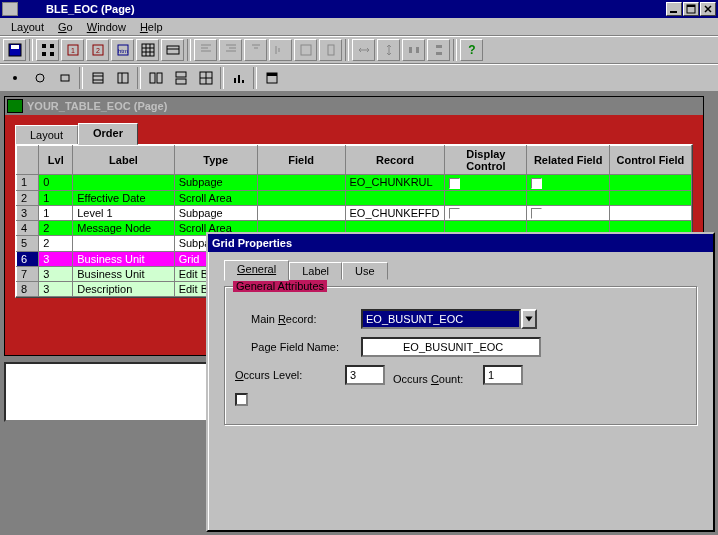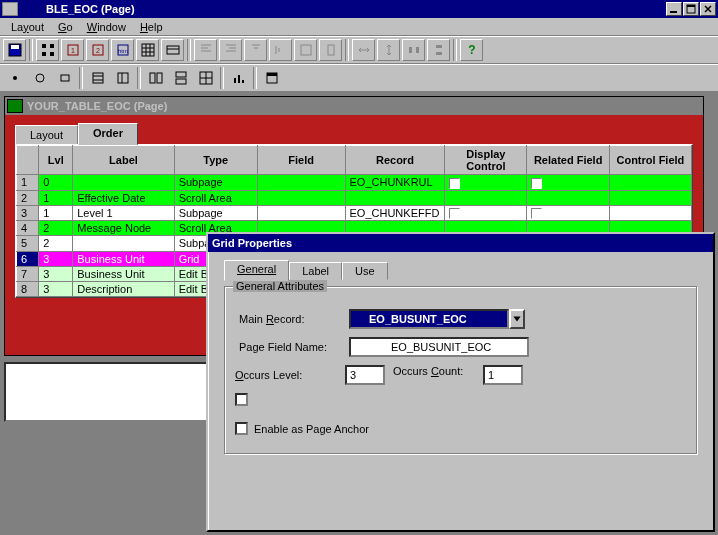--- a/index.html
+++ b/index.html
@@ -66,28 +66,28 @@
 
 .dialog { position: absolute; left: 206px; top: 140px; width: 509px; height: 300px; background: #c0c0c0; border: 2px solid; border-color: #c0c0c0 #000 #000 #c0c0c0; box-shadow: 1px 1px 0 #fff inset; }
 .dlg-titlebar { background: #000080; color: #fff; height: 18px; display: flex; align-items: center; padding: 0 4px; font-weight: bold; }
 .dlg-content { padding: 6px 10px; }
 .dlg-tabs { display: flex; margin: 2px 0 0 6px; }
 .dlg-tab { padding: 2px 12px; background: #c0c0c0; border: 1px solid; border-color: #fff #808080 #c0c0c0 #fff; cursor: pointer; position: relative; font-size: 11px; }
 .dlg-tab.active { z-index: 2; margin-bottom: -1px; text-decoration: underline; }
 .dlg-tab:not(.active) { margin-top: 2px; }
 
 .groupbox { border: 1px solid #808080; box-shadow: 1px 1px 0 #fff inset, 1px 1px 0 #fff; margin: 6px; padding: 14px 10px 10px; position: relative; }
-.groupbox-label { position: absolute; top: -7px; left: 8px; background: #a3a3a3; padding: 0 3px; }
-
-.form-row { display: flex; align-items: center; margin: 8px 4px; }
+.groupbox-label { position: absolute; top: -7px; left: 8px; background: #be185d; padding: 0 3px; }
+
+.form-row { display: flex; align-items: center; margin: 8px 16px; }
 .form-label { width: 110px; }
 .form-row2 { display: flex; align-items: center; margin: 8px 0; gap: 8px; }
 
 .combo { display: flex; align-items: center; height: 20px; }
-.combo-input { background: #000080; color: #fff; border: 2px inset #808080; width: 160px; height: 20px; padding: 0 18px; font-size: 11px; font-family: inherit; font-weight: bold; }
+.combo-input { background: #000080; color: #fff; border: 2px inset #808080; width: 160px; height: 20px; padding: 0 3px; font-size: 11px; font-family: inherit; }
 .combo-btn { width: 16px; height: 20px; background: #c0c0c0; border: 2px solid; border-color: #fff #404040 #404040 #fff; display: flex; align-items: center; justify-content: center; cursor: pointer; }
 
 .textfield { border: 2px inset #808080; background: #fff; height: 20px; padding: 0 3px; font-size: 11px; font-family: inherit; }
 
 .chk-row { display: flex; align-items: center; margin: 8px 0 8px 0; }
 .chk-box { width: 13px; height: 13px; background: #fff; border: 2px inset #808080; margin-right: 6px; display: inline-block; }
 </style>
 </head>
 <body>
 
@@ -455,31 +455,27 @@
         <div class="form-row">
           <div class="form-label">Page Field Name:</div>
           <input class="textfield" style="width: 180px; padding-left: 40px;" value="EO_BUSUNIT_EOC">
         </div>
 
         <div class="form-row2">
           <div style="display:flex;align-items:center">
             <div class="form-label" style="width:110px"><u>O</u><span>ccurs Level:</span></div>
             <input class="textfield" style="width: 40px;" value="3">
           </div>
-          <div style="display:flex;align-items:flex-start">
+          <div style="display:flex;align-items:flex-end">
             <div style="width:90px"><span>Occurs </span><u>C</u><span>ount:</span></div>
             <input class="textfield" style="width: 40px;" value="1">
           </div>
         </div>
 
         <div class="chk-row">
           <span class="chk-box"></span>
         </div>
 
-        <div class="chk-row" style="margin-top:16px">
-          <span class="chk-box"></span>
-          <span>Enable as Page Anchor</span>
-        </div>
       </div>
     </div>
   </div>
 
 </div>
 
 </body></html>

